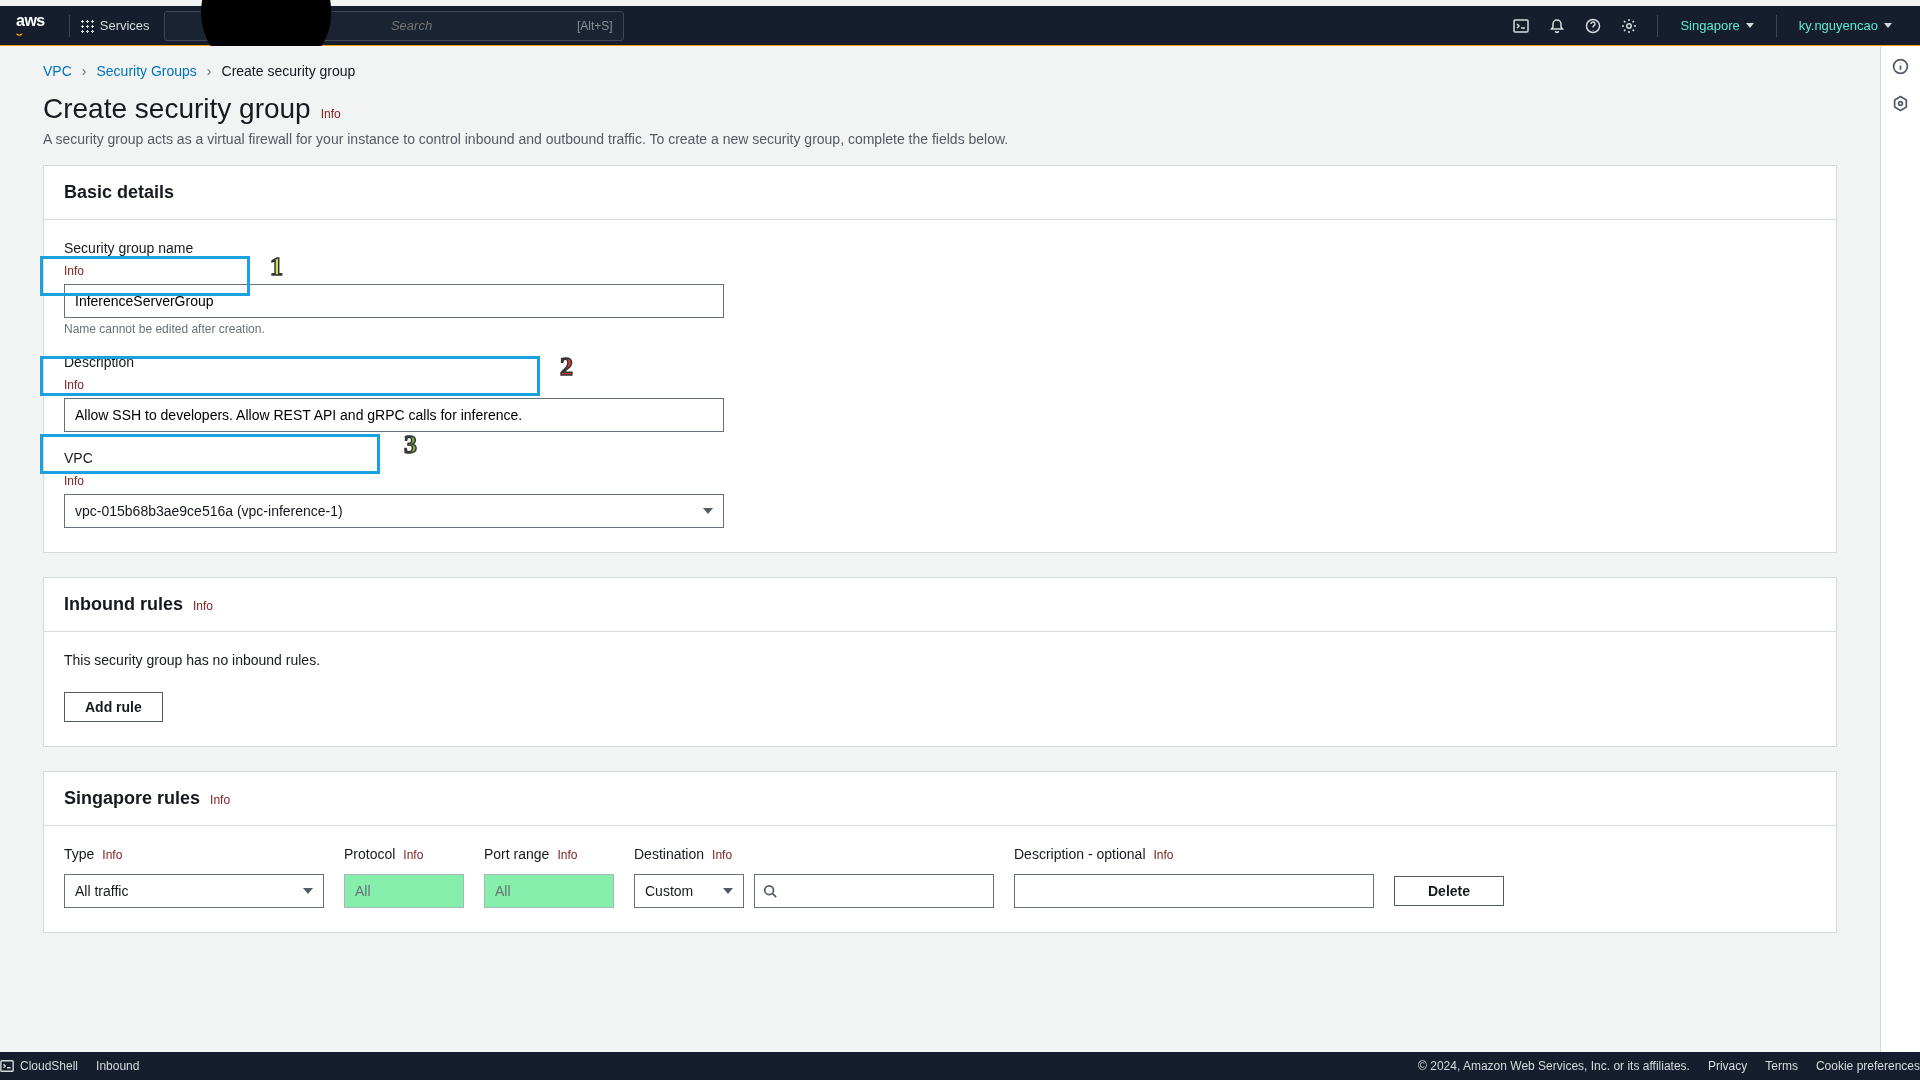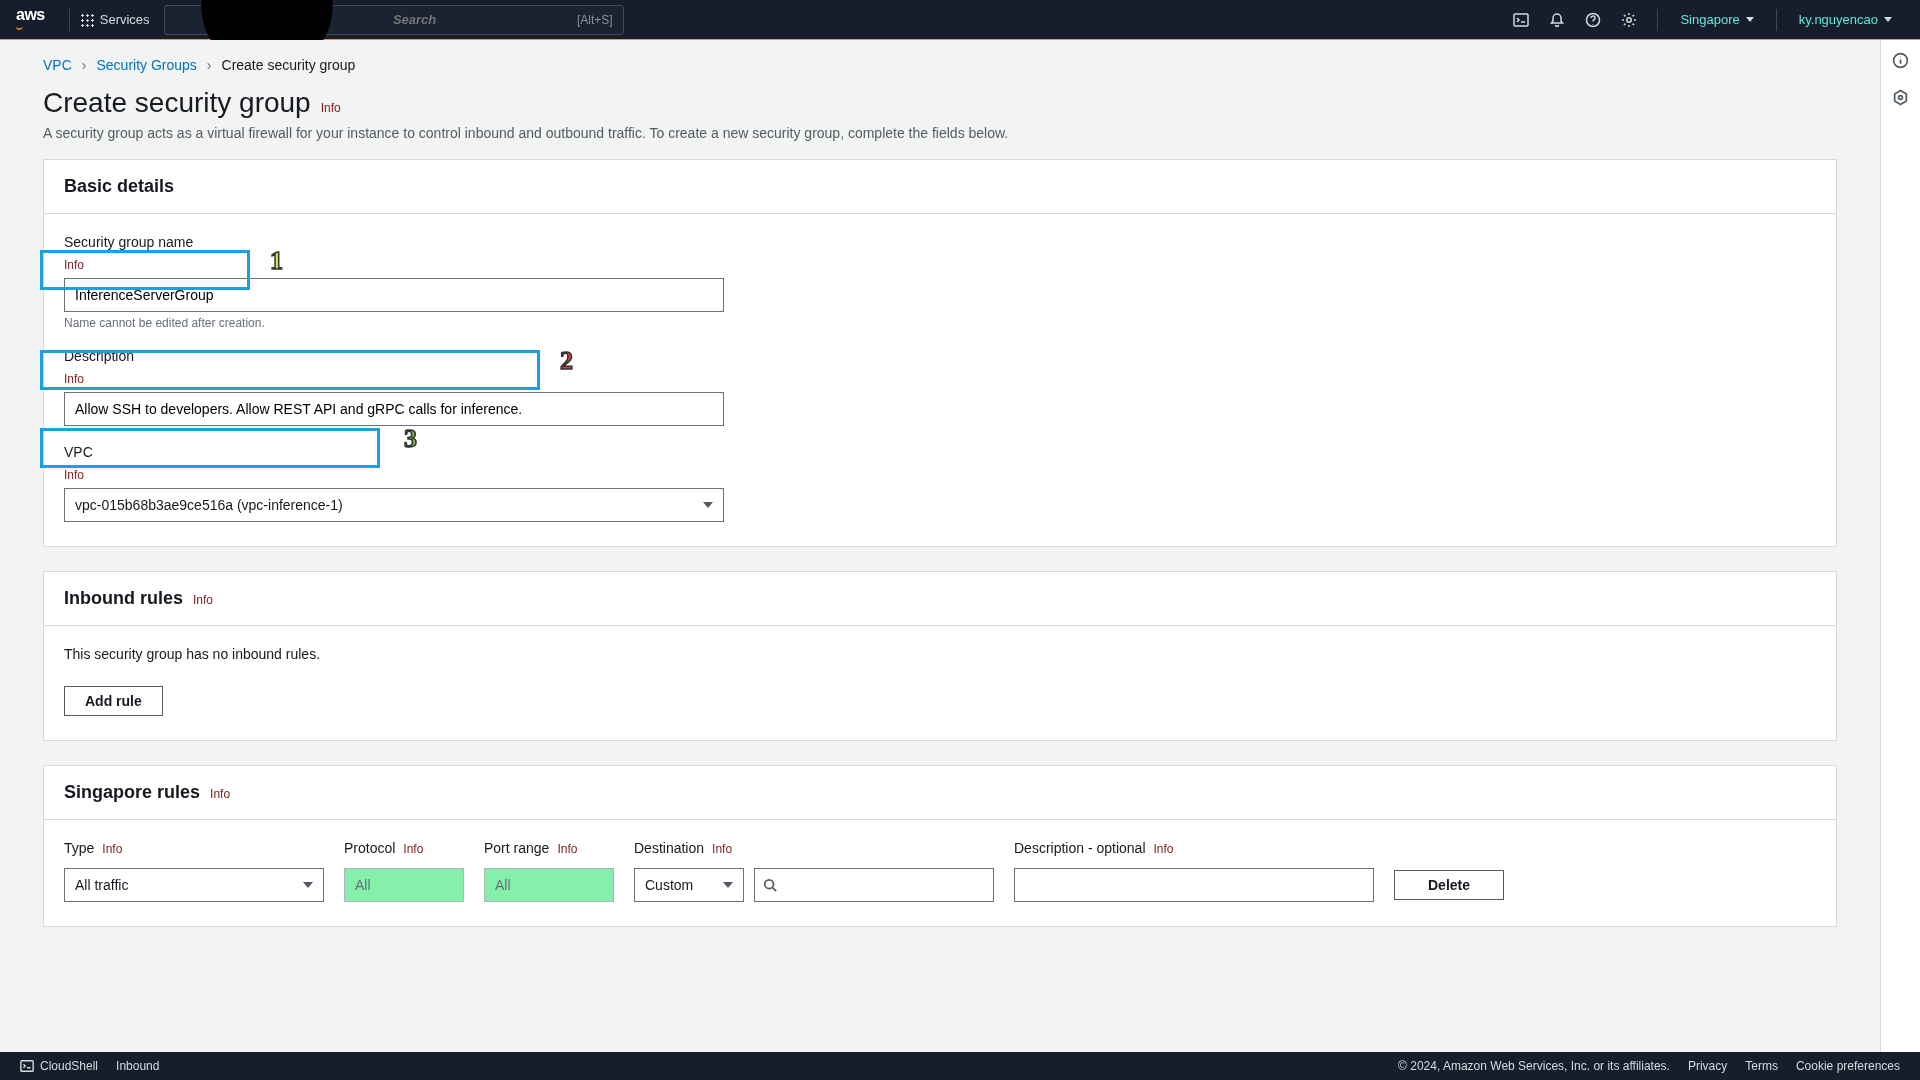--- a/index.html
+++ b/index.html
@@ -7,34 +7,35 @@
 
 
 .topnav {
   background: #161e2d;
   height: 40px;
   display: flex;
   align-items: center;
   padding: 0 16px;
   color: #d5dbdb;
   border-bottom: 1px solid #ff9900;
+  margin-top: 6px;
 }
 .aws-logo { font-weight: bold; color: #fff; font-size: 16px; margin-right: 14px; display:flex; align-items:center;}
 .aws-logo-text { font-family: Arial; font-weight:700; letter-spacing:-0.5px;}
 .aws-logo-smile { color:#ff9900; font-size:10px; margin-top:-2px;}
 .nav-divider { width:1px; height:22px; background:#414750; margin:0 10px;}
 .services-btn { display:flex; align-items:center; gap:6px; cursor:pointer; font-size:13px;}
 .grid-icon { display:inline-block; width:14px; height:14px; position:relative;}
 .grid-icon::before { content:""; position:absolute; inset:0; background:
   radial-gradient(circle, #d5dbdb 1.3px, transparent 1.3px) 0 0/5px 5px;}
 .search-box {
   margin-left: 14px; background:#1a2332; border:1px solid #414750; border-radius:3px;
   height:30px; width:460px; display:flex; align-items:center; padding:0 10px; gap:8px;
 }
-.search-box input { background:transparent; border:none; outline:none; color:#eab308; flex:1; font-style:italic; font-size:13px;font-weight:bold;}
+.search-box input { background:transparent; border:none; outline:none; color:#eab308; flex:1; font-style:italic; font-size:13px;}
 .search-hint { color:#879196; font-size:12px;}
 .nav-spacer { flex:1; }
 .nav-icons { display:flex; align-items:center; gap:0;}
 .nav-icon-btn { width:36px; height:40px; display:flex; align-items:center; justify-content:center; cursor:pointer;}
 .nav-icon-btn svg { width:16px; height:16px; stroke:#d5dbdb; fill:none; stroke-width:1.5;}
 .region-btn, .user-btn { display:flex; align-items:center; gap:6px; padding:0 12px; cursor:pointer; font-size:13px; color:#5eead4;}
 .caret-down { width:0; height:0; border-left:4px solid transparent; border-right:4px solid transparent; border-top:5px solid #d5dbdb;}
 
 
 .shell { display:flex; height:calc(100vh - 40px - 28px);}
@@ -91,21 +92,21 @@
 
 
 .annot-box { position:absolute; border:3px solid #1ba1e2; pointer-events:none;}
 .annot-num { position:absolute; font-family: "Comic Sans MS", cursive; font-size:26px; font-weight:700; pointer-events:none;
   -webkit-text-stroke: 1.5px #333;}
 .n1{ color:#d4e157;} .n2{ color:#e53935;} .n3{ color:#7cb342;}
 
 
 .footer {
   position:fixed; bottom:0; left:0; right:0; height:28px; background:#161e2d; color:#d5dbdb;
-  display:flex; align-items:center; padding:0 20px; font-size:12px; gap:18px;
+  display:flex; align-items:center; padding:0 0; font-size:12px; gap:18px;
 }
 .footer .f-spacer{flex:1;}
 .footer a{ color:#d5dbdb; text-decoration:none;}
 .footer .cs-btn{ display:flex; align-items:center; gap:6px; cursor:pointer;}
 .footer .cs-btn svg{width:14px;height:14px;stroke:#d5dbdb;fill:none;stroke-width:1.6;}
 
 .caret-tri { width:0;height:0;border-left:5px solid transparent;border-right:5px solid transparent;border-top:6px solid #545b64;}
 </style>
 </head>
 <body>

